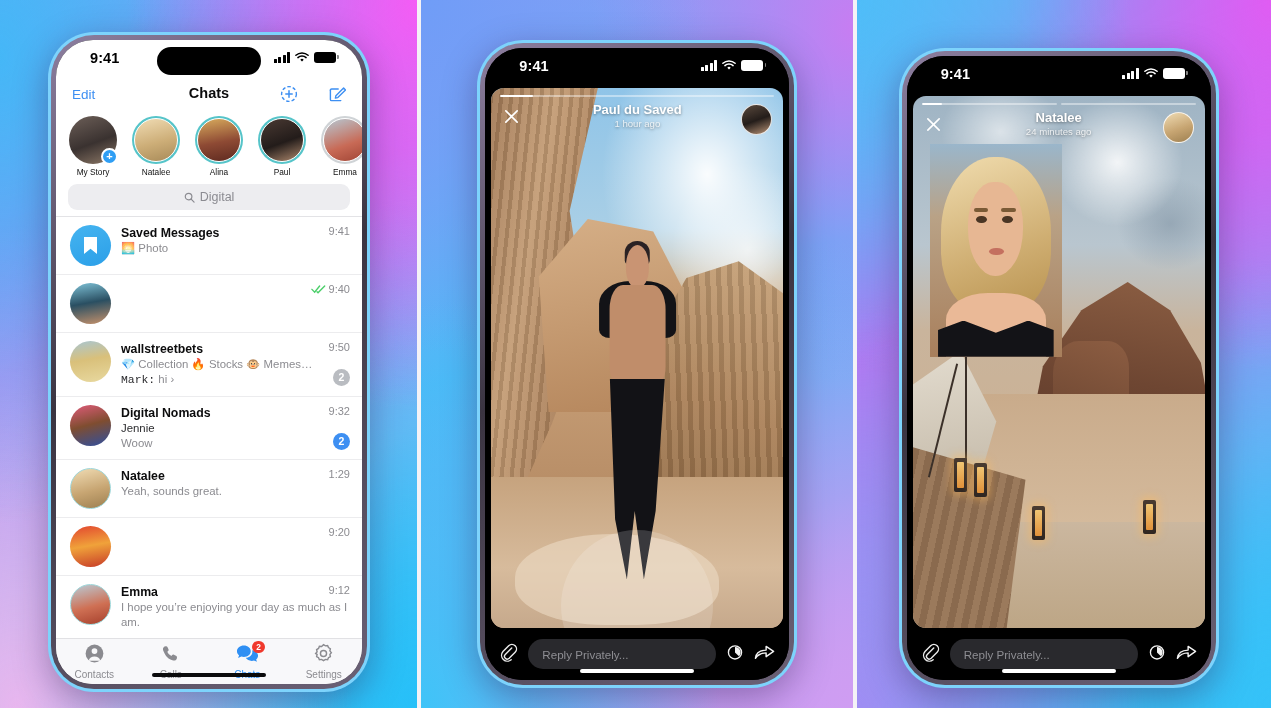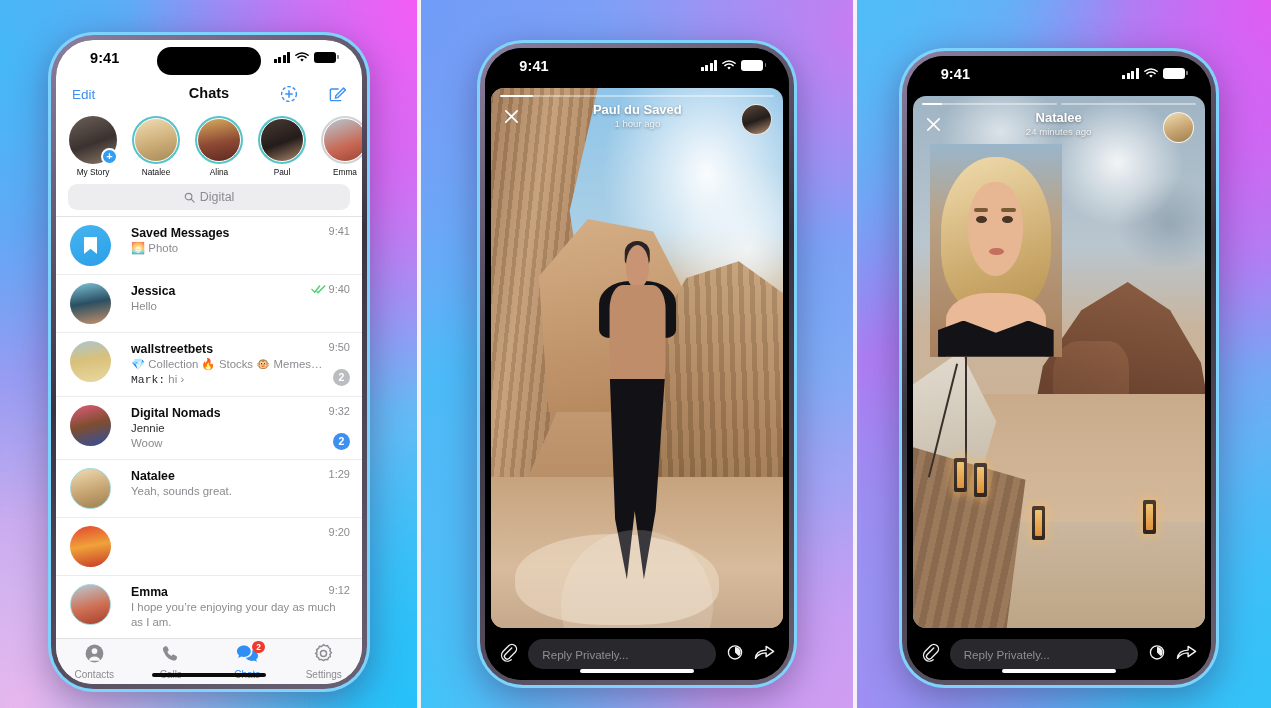--- a/index.html
+++ b/index.html
@@ -86,21 +86,21 @@
   .story .plus { position:absolute; right:-1px; bottom:-1px; width:17px; height:17px; border-radius:50%;
                  background:#2f9ef4; border:2px solid #fff; color:#fff; font-size:11px; font-weight:700;
                  line-height:13px; text-align:center; }
   .story .nm { font-size:8.3px; color:#111; margin-top:3px; white-space:nowrap; overflow:hidden; }
 
   .searchwrap { flex:0 0 32px; padding:0 12px 6px; }
   .searchbar { height:26px; border-radius:9px; background:#ededf0; display:flex; align-items:center;
                justify-content:center; gap:5px; color:#8b8b91; font-size:12.5px; }
 
   .listwrap { flex:1 1 auto; border-top:.8px solid #e3e3e6; overflow:hidden; }
-  .row { display:flex; gap:20px; padding:8px 12px 8px 14px; position:relative;
+  .row { display:flex; gap:10px; padding:8px 12px 8px 14px; position:relative;
          border-bottom:.8px solid #ececee; align-items:flex-start; }
   .row .avatar { width:41px; height:41px; border-radius:50%; flex:0 0 41px; background-size:cover;
                  background-position:center; overflow:hidden; position:relative; }
   .row .avatar.ringed { border:1.5px solid #9ed6d9; }
   .row .body { flex:1 1 auto; min-width:0; padding-top:1px; }
   .row .nm { font-size:12.3px; font-weight:700; color:#0c0c0d; line-height:15px; }
   .row .sub { font-size:11.4px; color:#8b8b90; line-height:15px; overflow:hidden; }
   .row .sub .em { color:#2b2b2e; }
   .row .sub .snd { color:#2b2b2e;font-family:Liberation Mono, monospace; }
   .row .meta { position:absolute; right:12px; top:8px; font-size:11px; color:#8b8b90;
@@ -333,24 +333,20 @@
                   <span>Photo</span>
                 </div>
               </div>
               <div class="meta">
                 <span>9:41</span>
               </div>
             </div>
 
             <div class="row">
               <div class="avatar" style="background:linear-gradient(170deg,#7fc3d8,#2a4f62 48%,#c8926b)"></div>
-              <div class="body">
-                <div class="nm">Jessica</div>
-                <div class="sub">Hello</div>
-              </div>
               <div class="meta">
                 <svg width="15" height="10" viewBox="0 0 16 10">
                   <path d="M1 5.4 3.9 8.4 9.2 1.8" fill="none" stroke="#4bcf6a" stroke-width="1.5" stroke-linecap="round"></path>
                   <path d="M6.4 7.9 7.5 9 14.6 1.8" fill="none" stroke="#4bcf6a" stroke-width="1.5" stroke-linecap="round"></path>
                 </svg>
                 <span>9:40</span>
               </div>
             </div>
 
             <div class="row">

